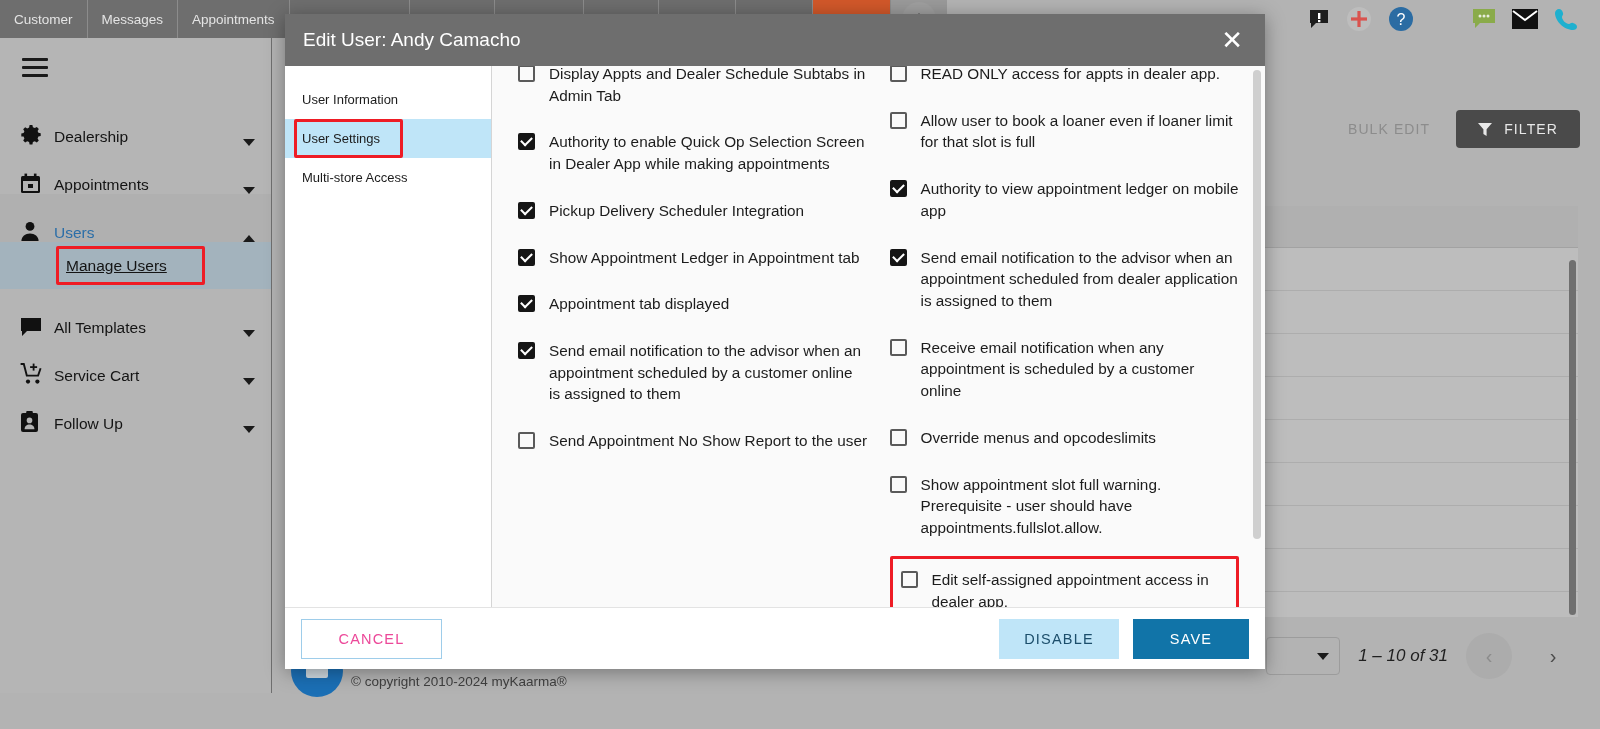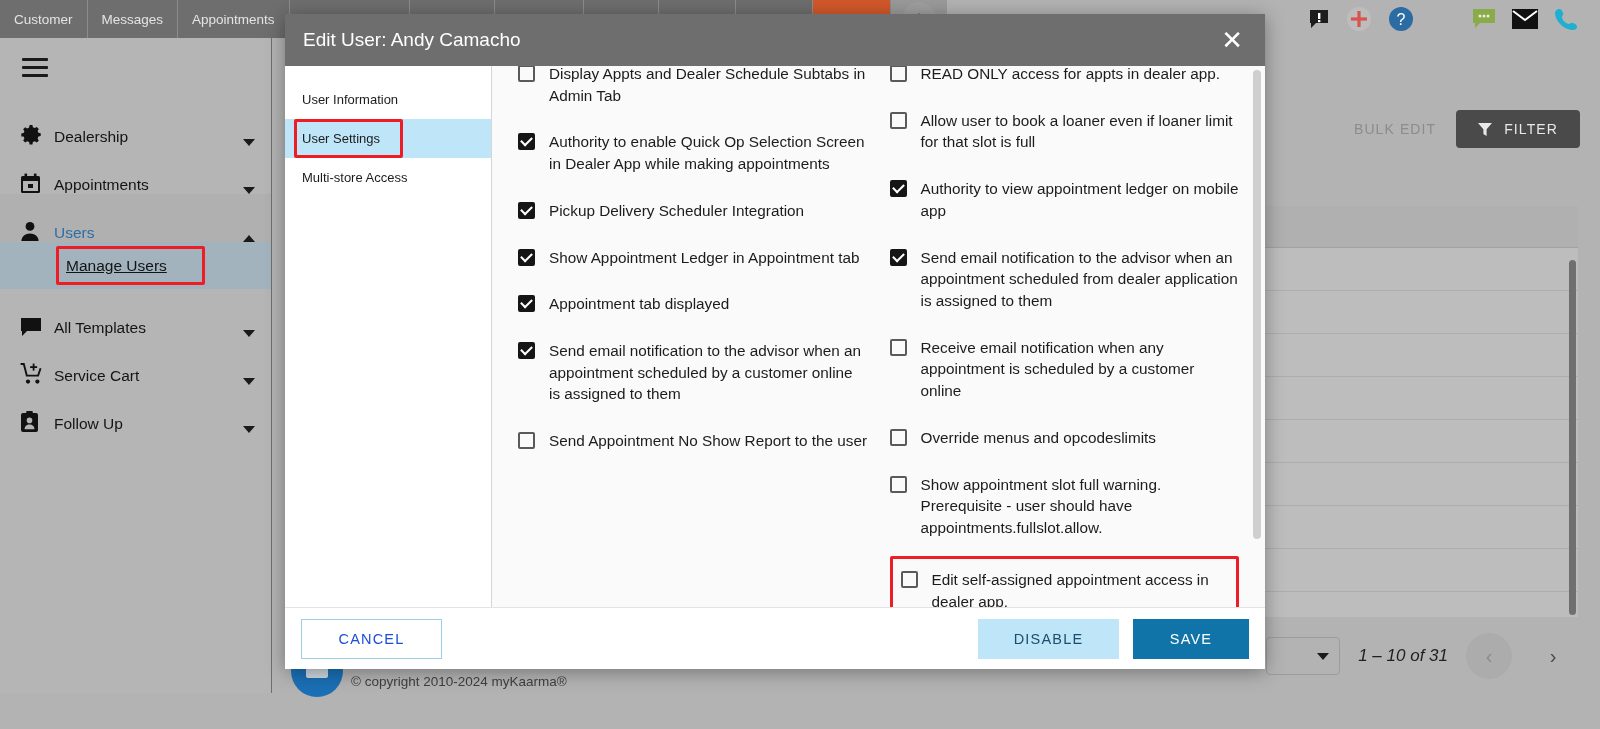--- a/index.html
+++ b/index.html
@@ -65,21 +65,21 @@
     height: 47px; display: flex; align-items: center; padding-left: 66px;
     background: #a3b3bd; font-size: 15.5px; color: #141414; position: relative; text-decoration: underline;
   }
   .redbox {
     position: absolute; border: 3px solid #ee1c25; border-radius: 2px; pointer-events: none;
   }
 
   
   .content { position: absolute; top: 38px; left: 273px; right: 0; height: 655px; background: #b3b3b3; }
   .content-toolbar {
-    position: absolute; top: 72px; right: 20px; display: flex; align-items: center; gap: 2px;
+    position: absolute; top: 72px; right: 20px; display: flex; align-items: center; gap: 8px;
   }
   .bulk-edit {
     color: #8c8c8c; font-size: 14px; letter-spacing: 1.1px; padding: 10px 18px; border-radius: 4px;
   }
   .filter-btn {
     background: #4a4a4a; color: #e8e8e8; font-size: 14px; letter-spacing: 1.1px;
     padding: 11px 22px; border-radius: 4px; display: flex; align-items: center; gap: 12px;
   }
   .funnel { width: 14px; height: 13px; }
 
@@ -182,22 +182,22 @@
   }
 
   .modal-footer {
     height: 62px; flex: 0 0 auto; background: #fff; border-top: 1px solid #e3e3e3;
     display: flex; align-items: center; padding: 0 16px;
   }
   .btn {
     font-size: 14.5px; letter-spacing: 1.2px; border: none; cursor: pointer; height: 40px;
     display: flex; align-items: center; justify-content: center; font-family: "Liberation Sans", sans-serif;
   }
-  .btn-cancel { background: #fff; color: #1d4ed8; border: 1px solid #9ecdea; width: 141px; }
-  .btn-disable { background: #bfe5f8; color: #1c4e6b; width: 141px; }
+  .btn-cancel { background: #fff; color: #ec4899; border: 1px solid #9ecdea; width: 141px; }
+  .btn-disable { background: #bfe5f8; color: #1c4e6b; width: 120px; }
   .btn-save { background: #1174a8; color: #fff; width: 116px; }
   .footer-spacer { flex: 1 1 auto; }
   .footer-gap { width: 14px; }
 </style>
 </head>
 <body>
 
 <div id="app">
 
   <div class="topbar">

